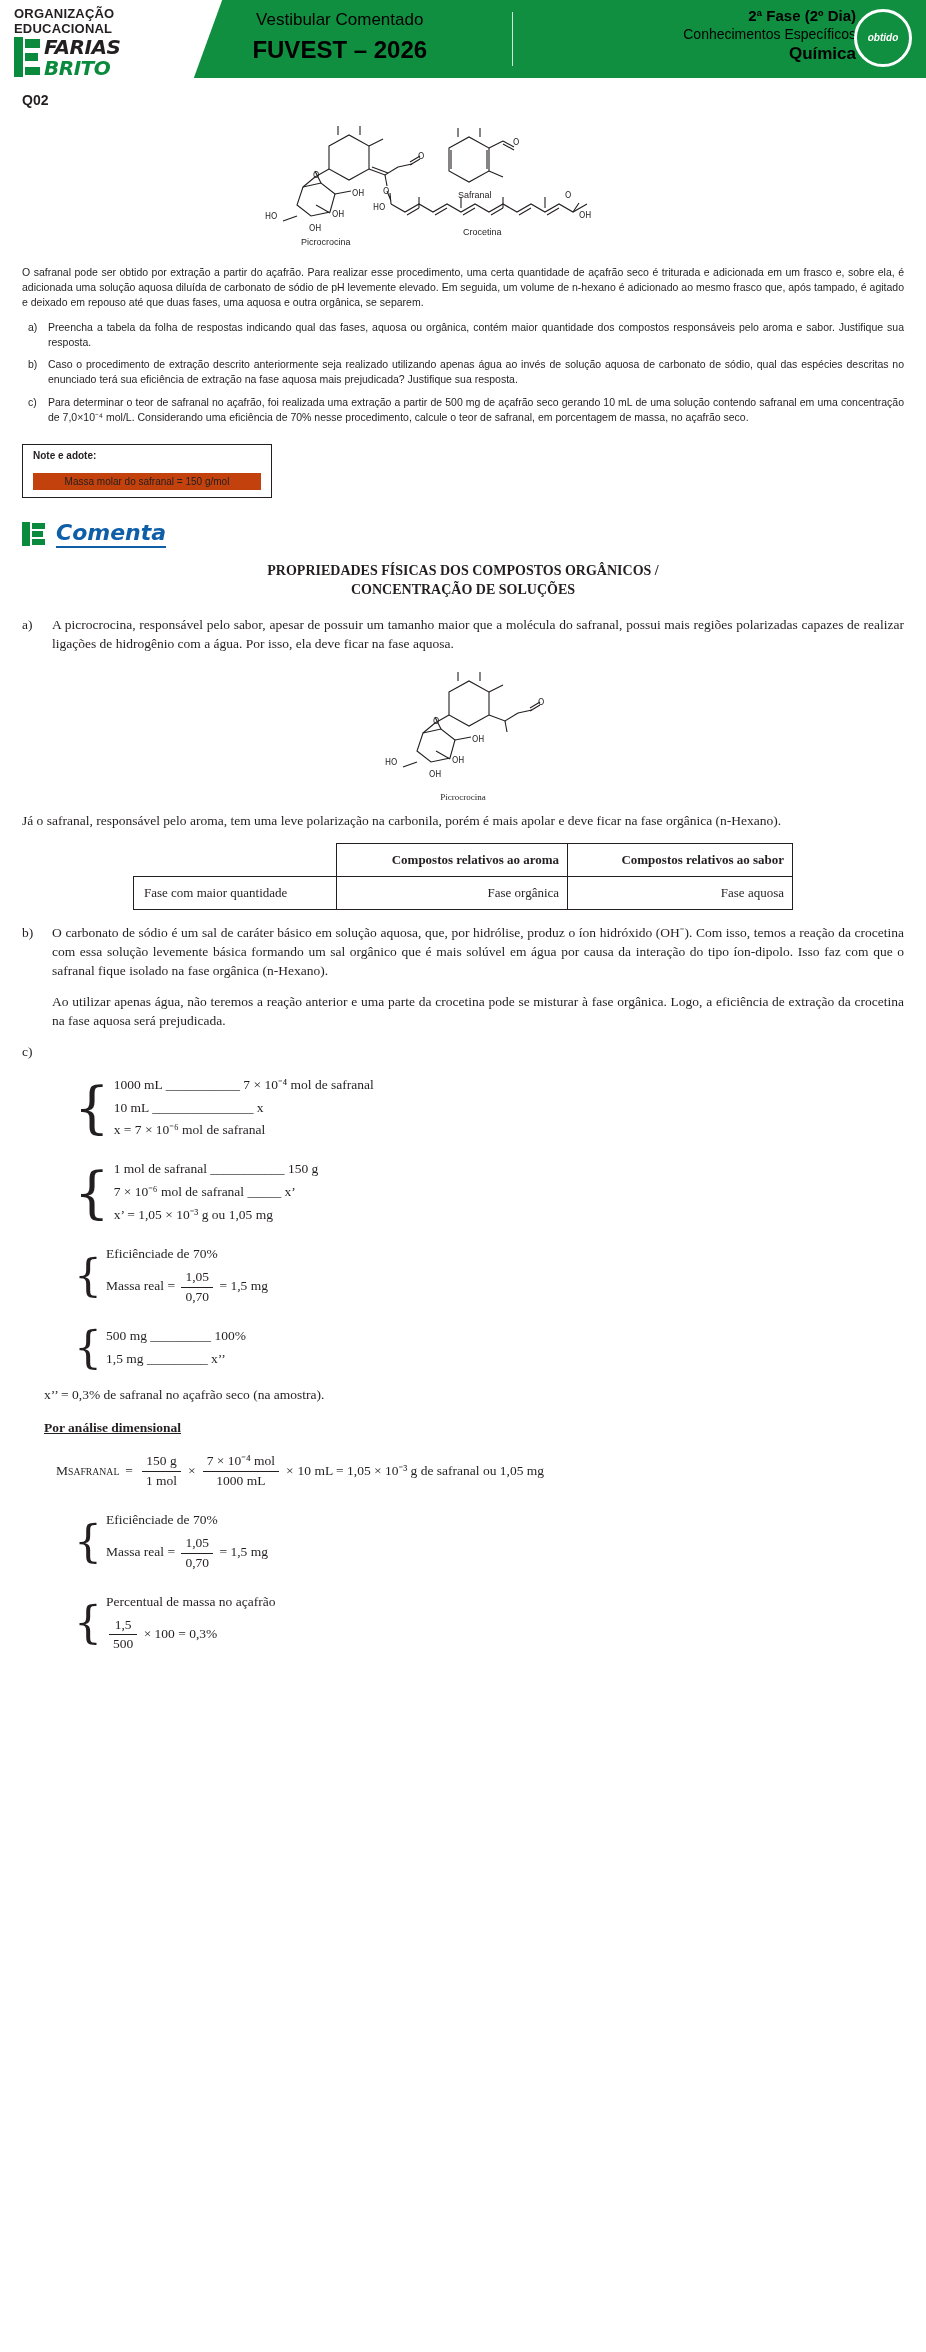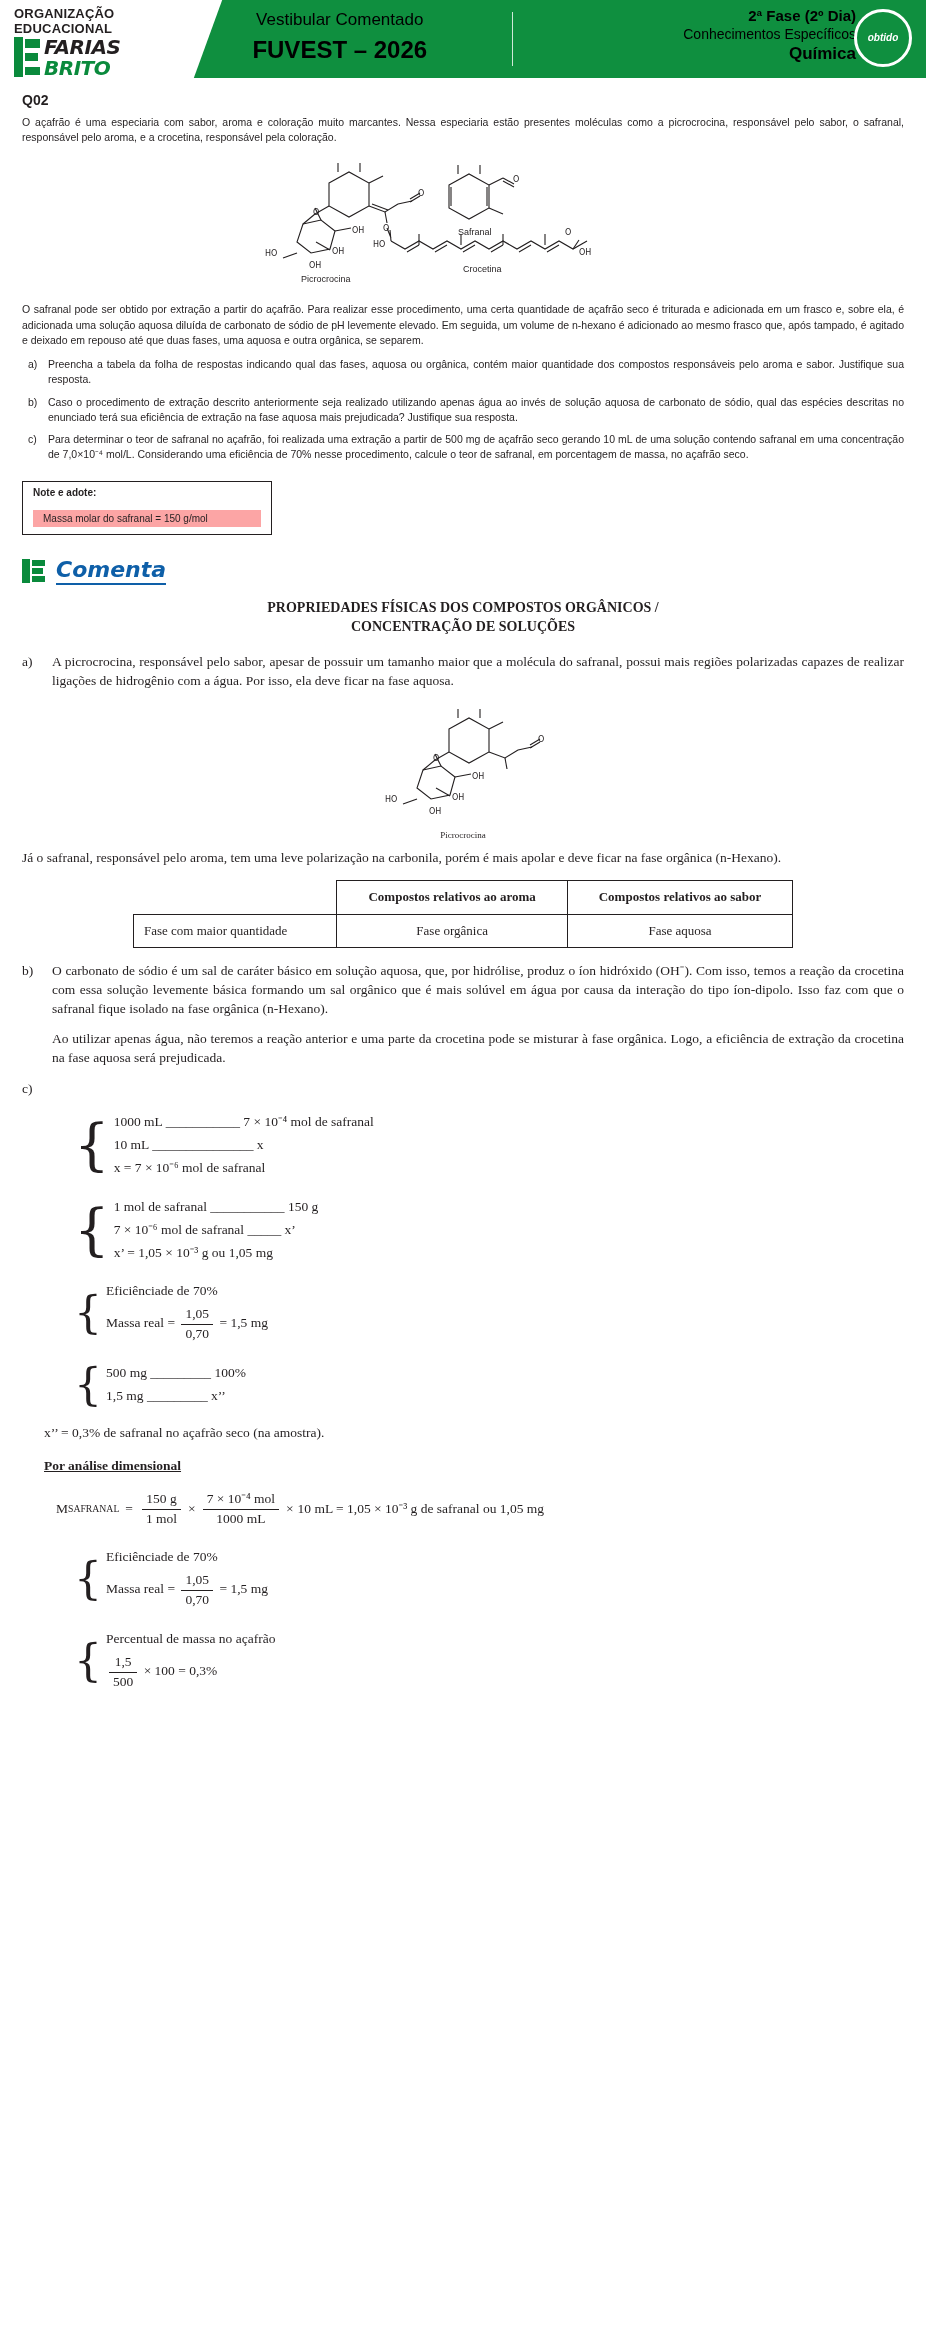--- a/index.html
+++ b/index.html
@@ -123,21 +123,21 @@
 
   .note-box {
     border: 1px solid #231f20;
     display:inline-block;
     margin-top: 12px;
     padding: 5px 10px 7px 10px;
     font-size: 10px;
     min-width: 250px;
   }
   .note-box .nb-title { font-weight: bold; margin-bottom: 12px;}
-  .note-box .nb-line { background:#fca5a5; padding: 3px 10px; }
+  .note-box .nb-line { background:#c2410c; padding: 3px 10px; text-align: center; }
 
   
   .comenta { display:flex; align-items:center; margin: 22px 0 14px 0;}
   .comenta .cm-mark { width: 28px; height: 24px; position:relative; margin-right:6px;}
   .comenta .cm-mark .c1 { position:absolute; left:0; top:0; width:8px; height:24px; background:#0a8a3c;}
   .comenta .cm-mark .c2 { position:absolute; left:10px; top:1px; width:13px; height:6px; background:#0a8a3c;}
   .comenta .cm-mark .c3 { position:absolute; left:10px; top:9px; width:11px; height:6px; background:#0a8a3c;}
   .comenta .cm-mark .c4 { position:absolute; left:10px; top:17px; width:13px; height:6px; background:#0a8a3c;}
   .comenta .cm-text {
     font-family: "DejaVu Sans", sans-serif;
@@ -159,21 +159,21 @@
   table.tbl {
     border-collapse: collapse;
     margin: 12px auto 14px auto;
     font-family: "Liberation Serif", serif;
     font-size: 13px;
     width: 660px;
   }
   table.tbl td, table.tbl th {
     border: 1px solid #231f20;
     padding: 7px 8px;
-    text-align:center;
+    text-align:right;
   }
   table.tbl th { font-weight: bold; }
   table.tbl td.first { text-align:left; padding-left: 10px;}
 
   
   .mathblock {
     display:flex; font-family:"Liberation Serif", serif; font-size: 13.5px;
     margin: 0 0 16px 52px;
   }
   .brace {
@@ -234,23 +234,20 @@
     </div>
     <div class="fuvest-seal">
       <span>obtido</span>
     </div>
   </div>
 
   <div class="content">
 
     <div class="qnum">Q02</div>
 
-    <div class="stmt">
-      <p>O açafrão é uma especiaria com sabor, aroma e coloração muito marcantes. Nessa especiaria estão presentes moléculas como a picrocrocina, responsável pelo sabor, o safranal, responsável pelo aroma, e a crocetina, responsável pela coloração.</p>
-    </div>
 
     
     <div class="fig">
       <svg width="660" height="135" viewBox="0 0 660 135">
         <g stroke="#231f20" fill="none" stroke-width="1.1">
 
           <path d="M196 28 l20 -11 l20 11 l0 23 l-20 11 l-20 -11 z"></path>
           <path d="M205 17 l0 -9 M227 17 l0 -9"></path>
           <path d="M236 28 l14 -7"></path>
           <path d="M236 51 l16 6 l13 -8"></path>

